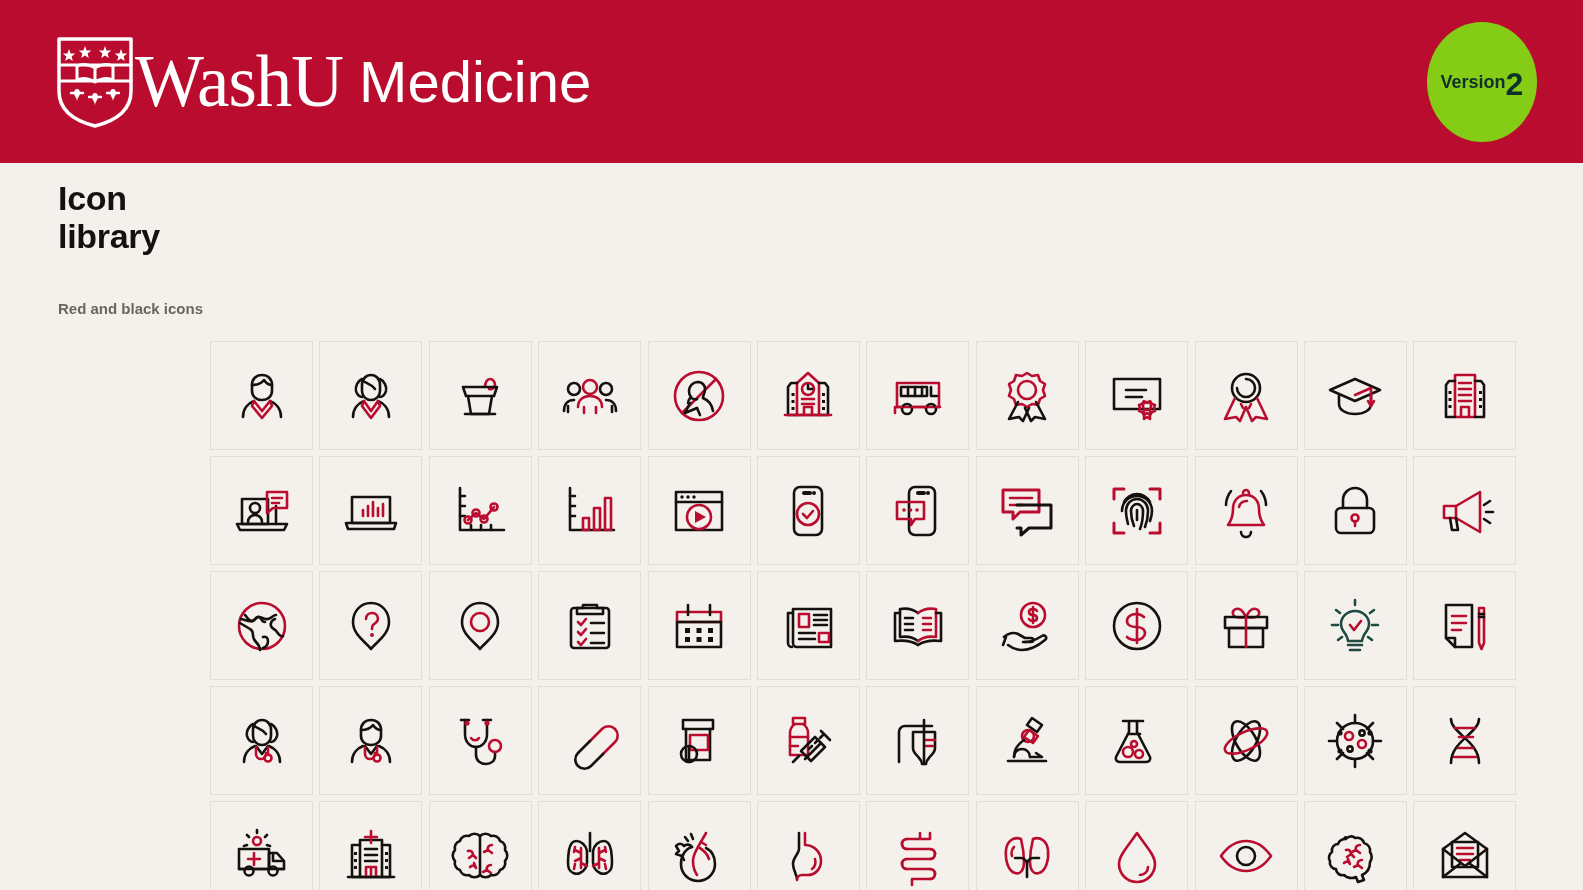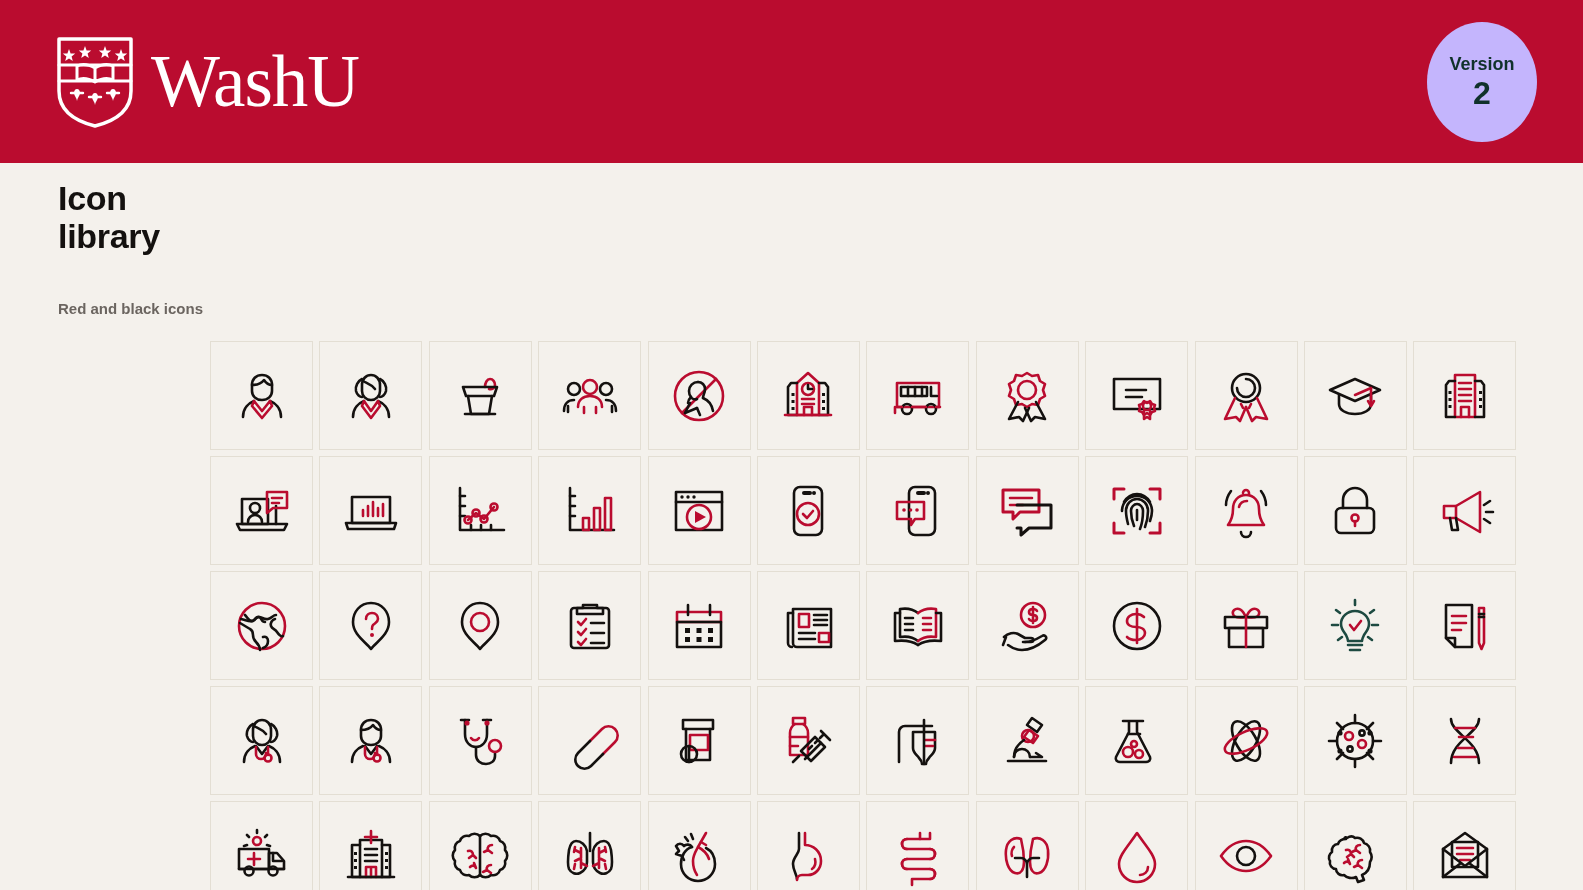--- a/index.html
+++ b/index.html
@@ -13,43 +13,43 @@
 
   
   .header{
     position:relative;
     height:163px;
     background:#ba0c2f;
     display:flex;align-items:center;
   }
   .brand{display:flex;align-items:center;margin-left:55px;}
   .shield{width:80px;height:94px;flex:none;}
-  .wordmark{display:flex;align-items:center;margin-left:16px;}
+  .wordmark{display:flex;align-items:center;}
   .wash-u{
     font-family:"Liberation Serif", serif;
     font-size:73px;color:#ffffff;line-height:.95;letter-spacing:-1px;
   }
   .medicine{
     font-family:"Liberation Sans", sans-serif;
     font-size:58px;color:#ffffff;line-height:1;margin-left:16px;font-weight:300;
   }
   .header-center{
     position:absolute;left:745px;top:28px;
   }
   .hdr-title{
     font-size:31px;font-weight:bold;color:#ffffff;letter-spacing:.2px;
   }
   .hdr-sub{
     font-size:22px;font-style:italic;color:#ffffff;margin-top:10px;
   }
   .version-badge{
     position:absolute;right:46px;top:22px;
     width:110px;height:120px;border-radius:50%;
-    background:#c4b5fd;
-    display:flex;flex-direction:column;align-items:center;justify-content:center;
+    background:#84cc16;
+    display:flex;flex-direction:row;align-items:center;justify-content:center;
   }
   .version-label{font-size:18px;font-weight:bold;color:#10312b;line-height:1;}
   .version-num{font-size:32px;font-weight:bold;color:#10312b;line-height:1;margin-top:4px;}
 
   
   .body-area{position:relative;height:727px;}
   .sidebar{
     position:absolute;left:58px;top:16px;width:150px;
   }
   .side-title{
@@ -102,20 +102,21 @@
         <path d="M40 33 C33 29 26 29 22 31 V45 C26 43 33 43 40 47 C47 43 54 43 58 45 V31 C54 29 47 29 40 33 Z M40 33 V47" fill="none" stroke="#ffffff" stroke-width="3"></path>
         <g fill="#ffffff" stroke="none">
           <path d="M22 54 c2 0 3 2 3 4 c0 3-3 5-3 8 c0-3-3-5-3-8 c0-2 1-4 3-4z"></path>
           <path d="M40 58 c2 0 3 2 3 4 c0 3-3 5-3 8 c0-3-3-5-3-8 c0-2 1-4 3-4z"></path>
           <path d="M58 54 c2 0 3 2 3 4 c0 3-3 5-3 8 c0-3-3-5-3-8 c0-2 1-4 3-4z"></path>
         </g>
         <path d="M16 58 h12 M34 62 h12 M52 58 h12" stroke="#ffffff" stroke-width="2.4"></path>
       </svg>
       <div class="wordmark">
         <span class="wash-u">WashU</span>
+        <span class="medicine">Medicine</span>
       </div>
     </div>
 
 
     <div class="version-badge">
       <div class="version-label">Version</div>
       <div class="version-num">2</div>
     </div>
   </div>
 

